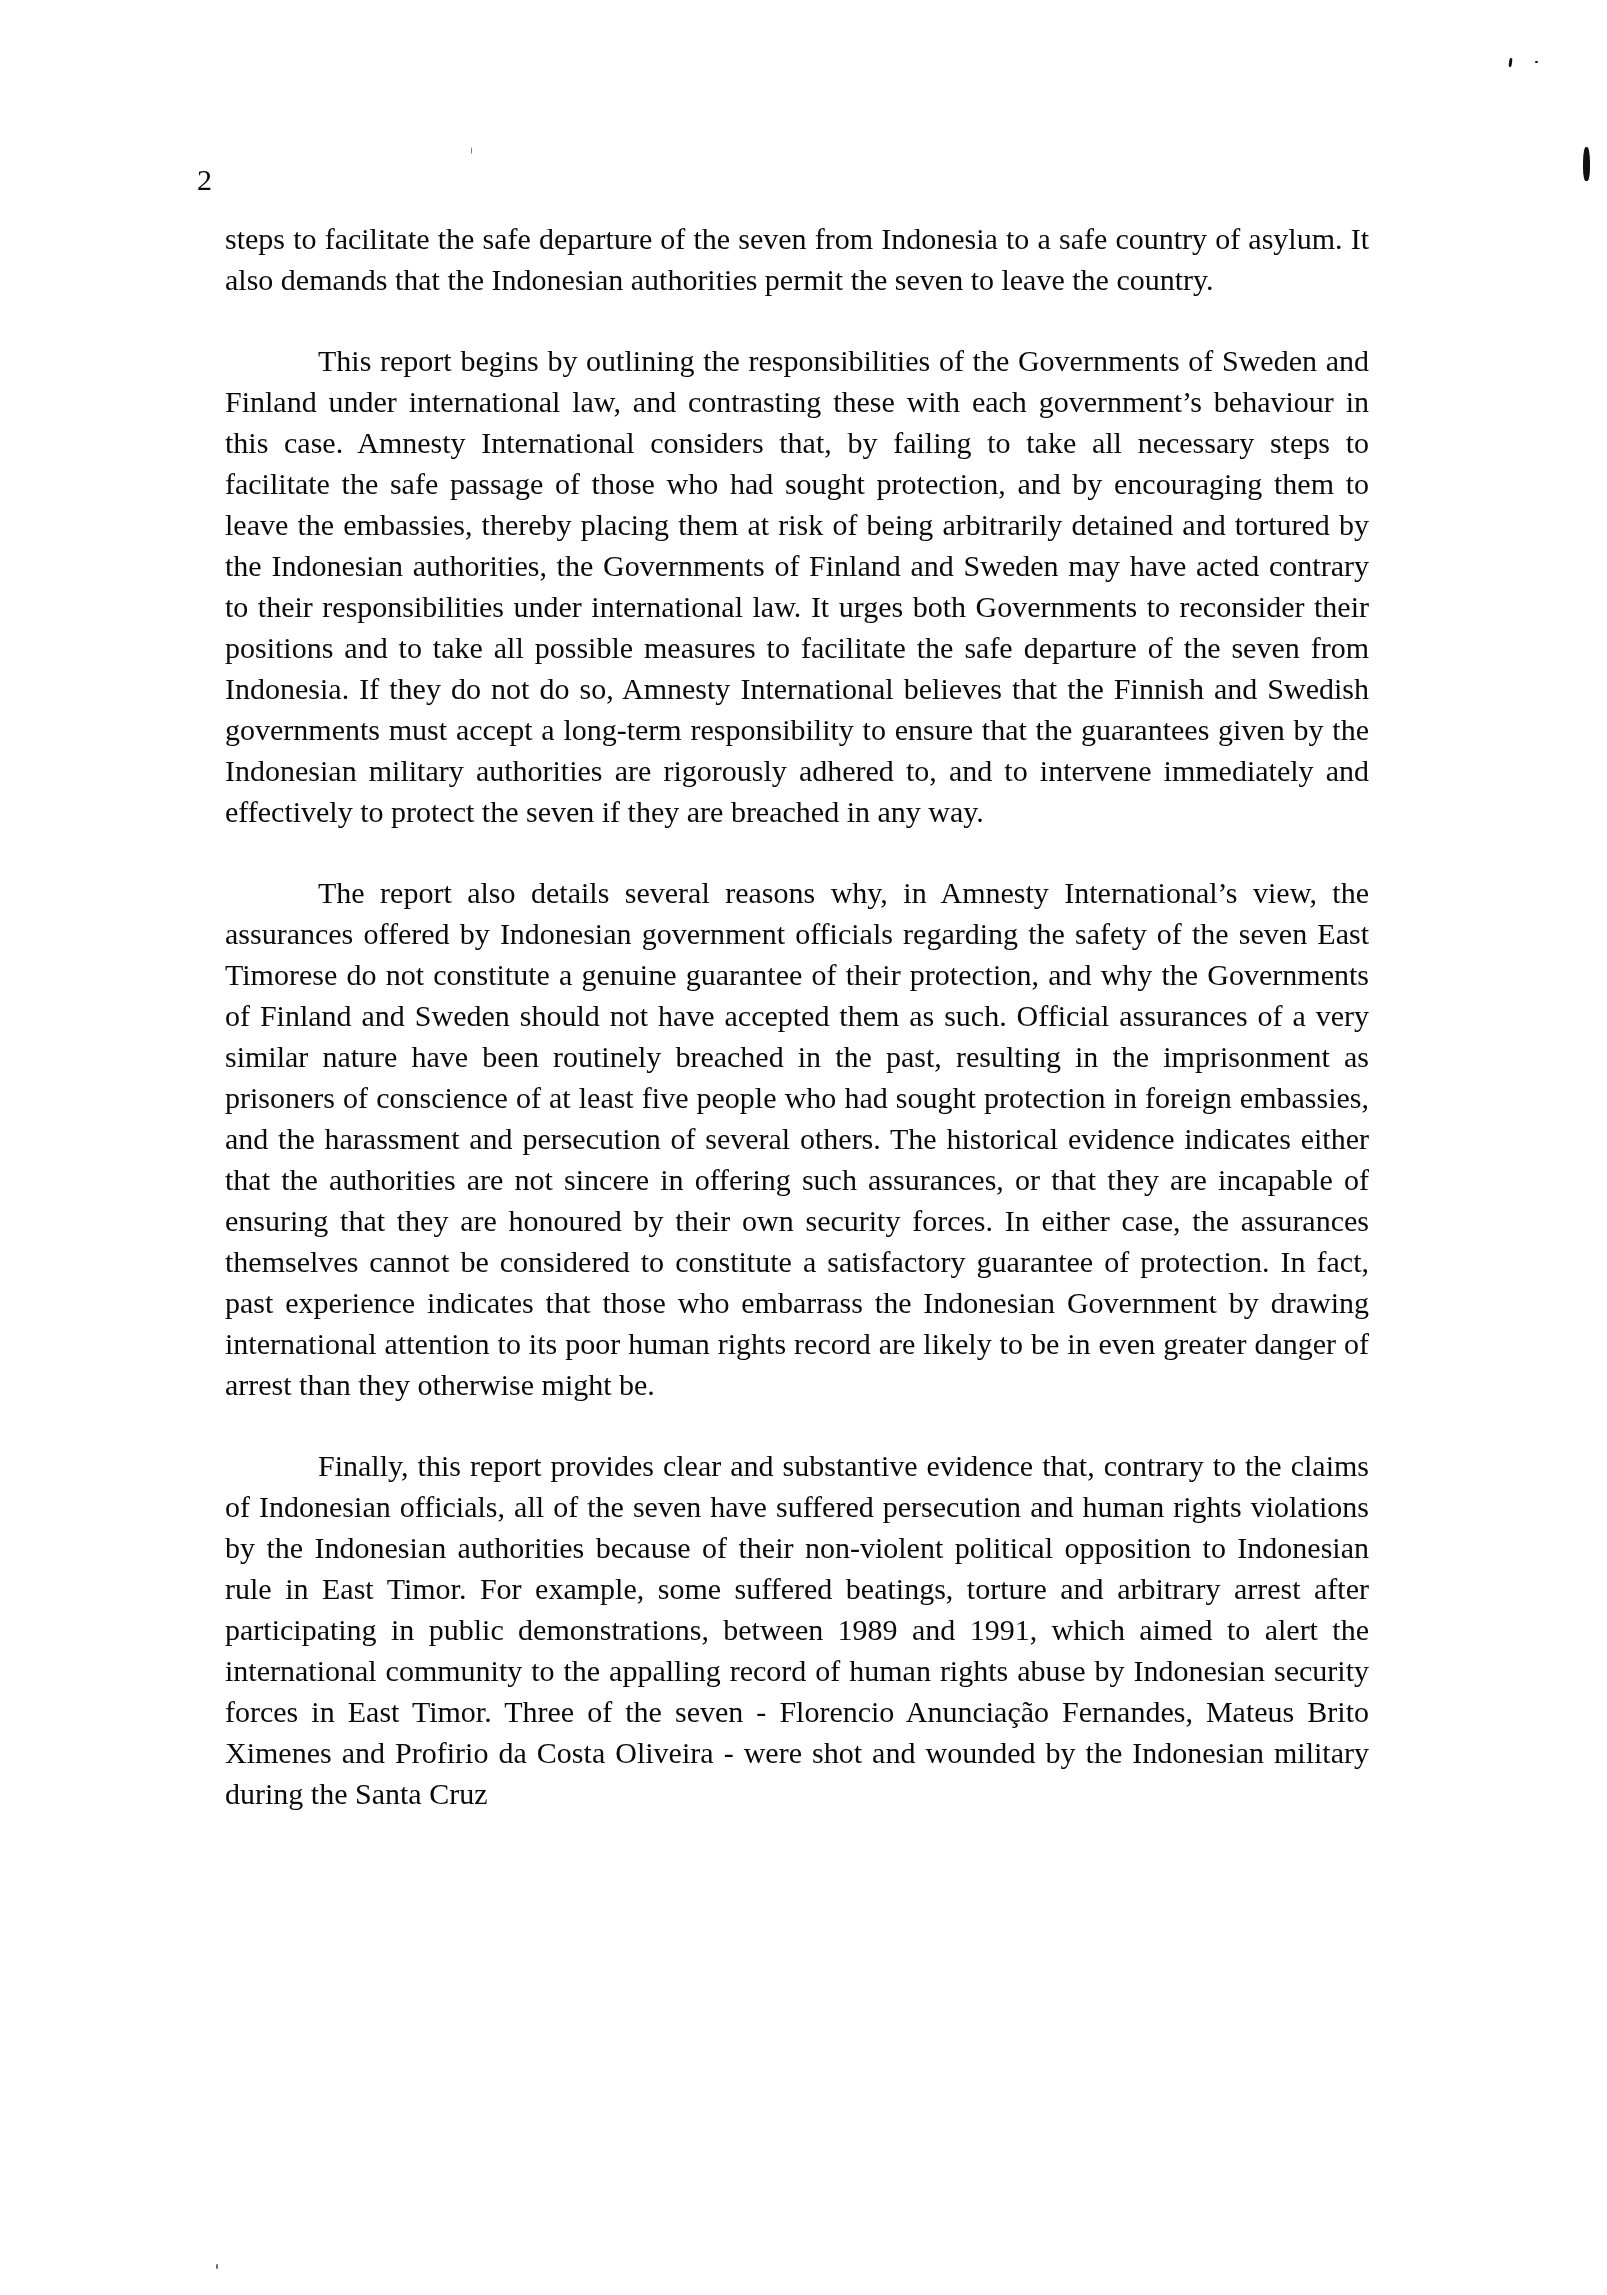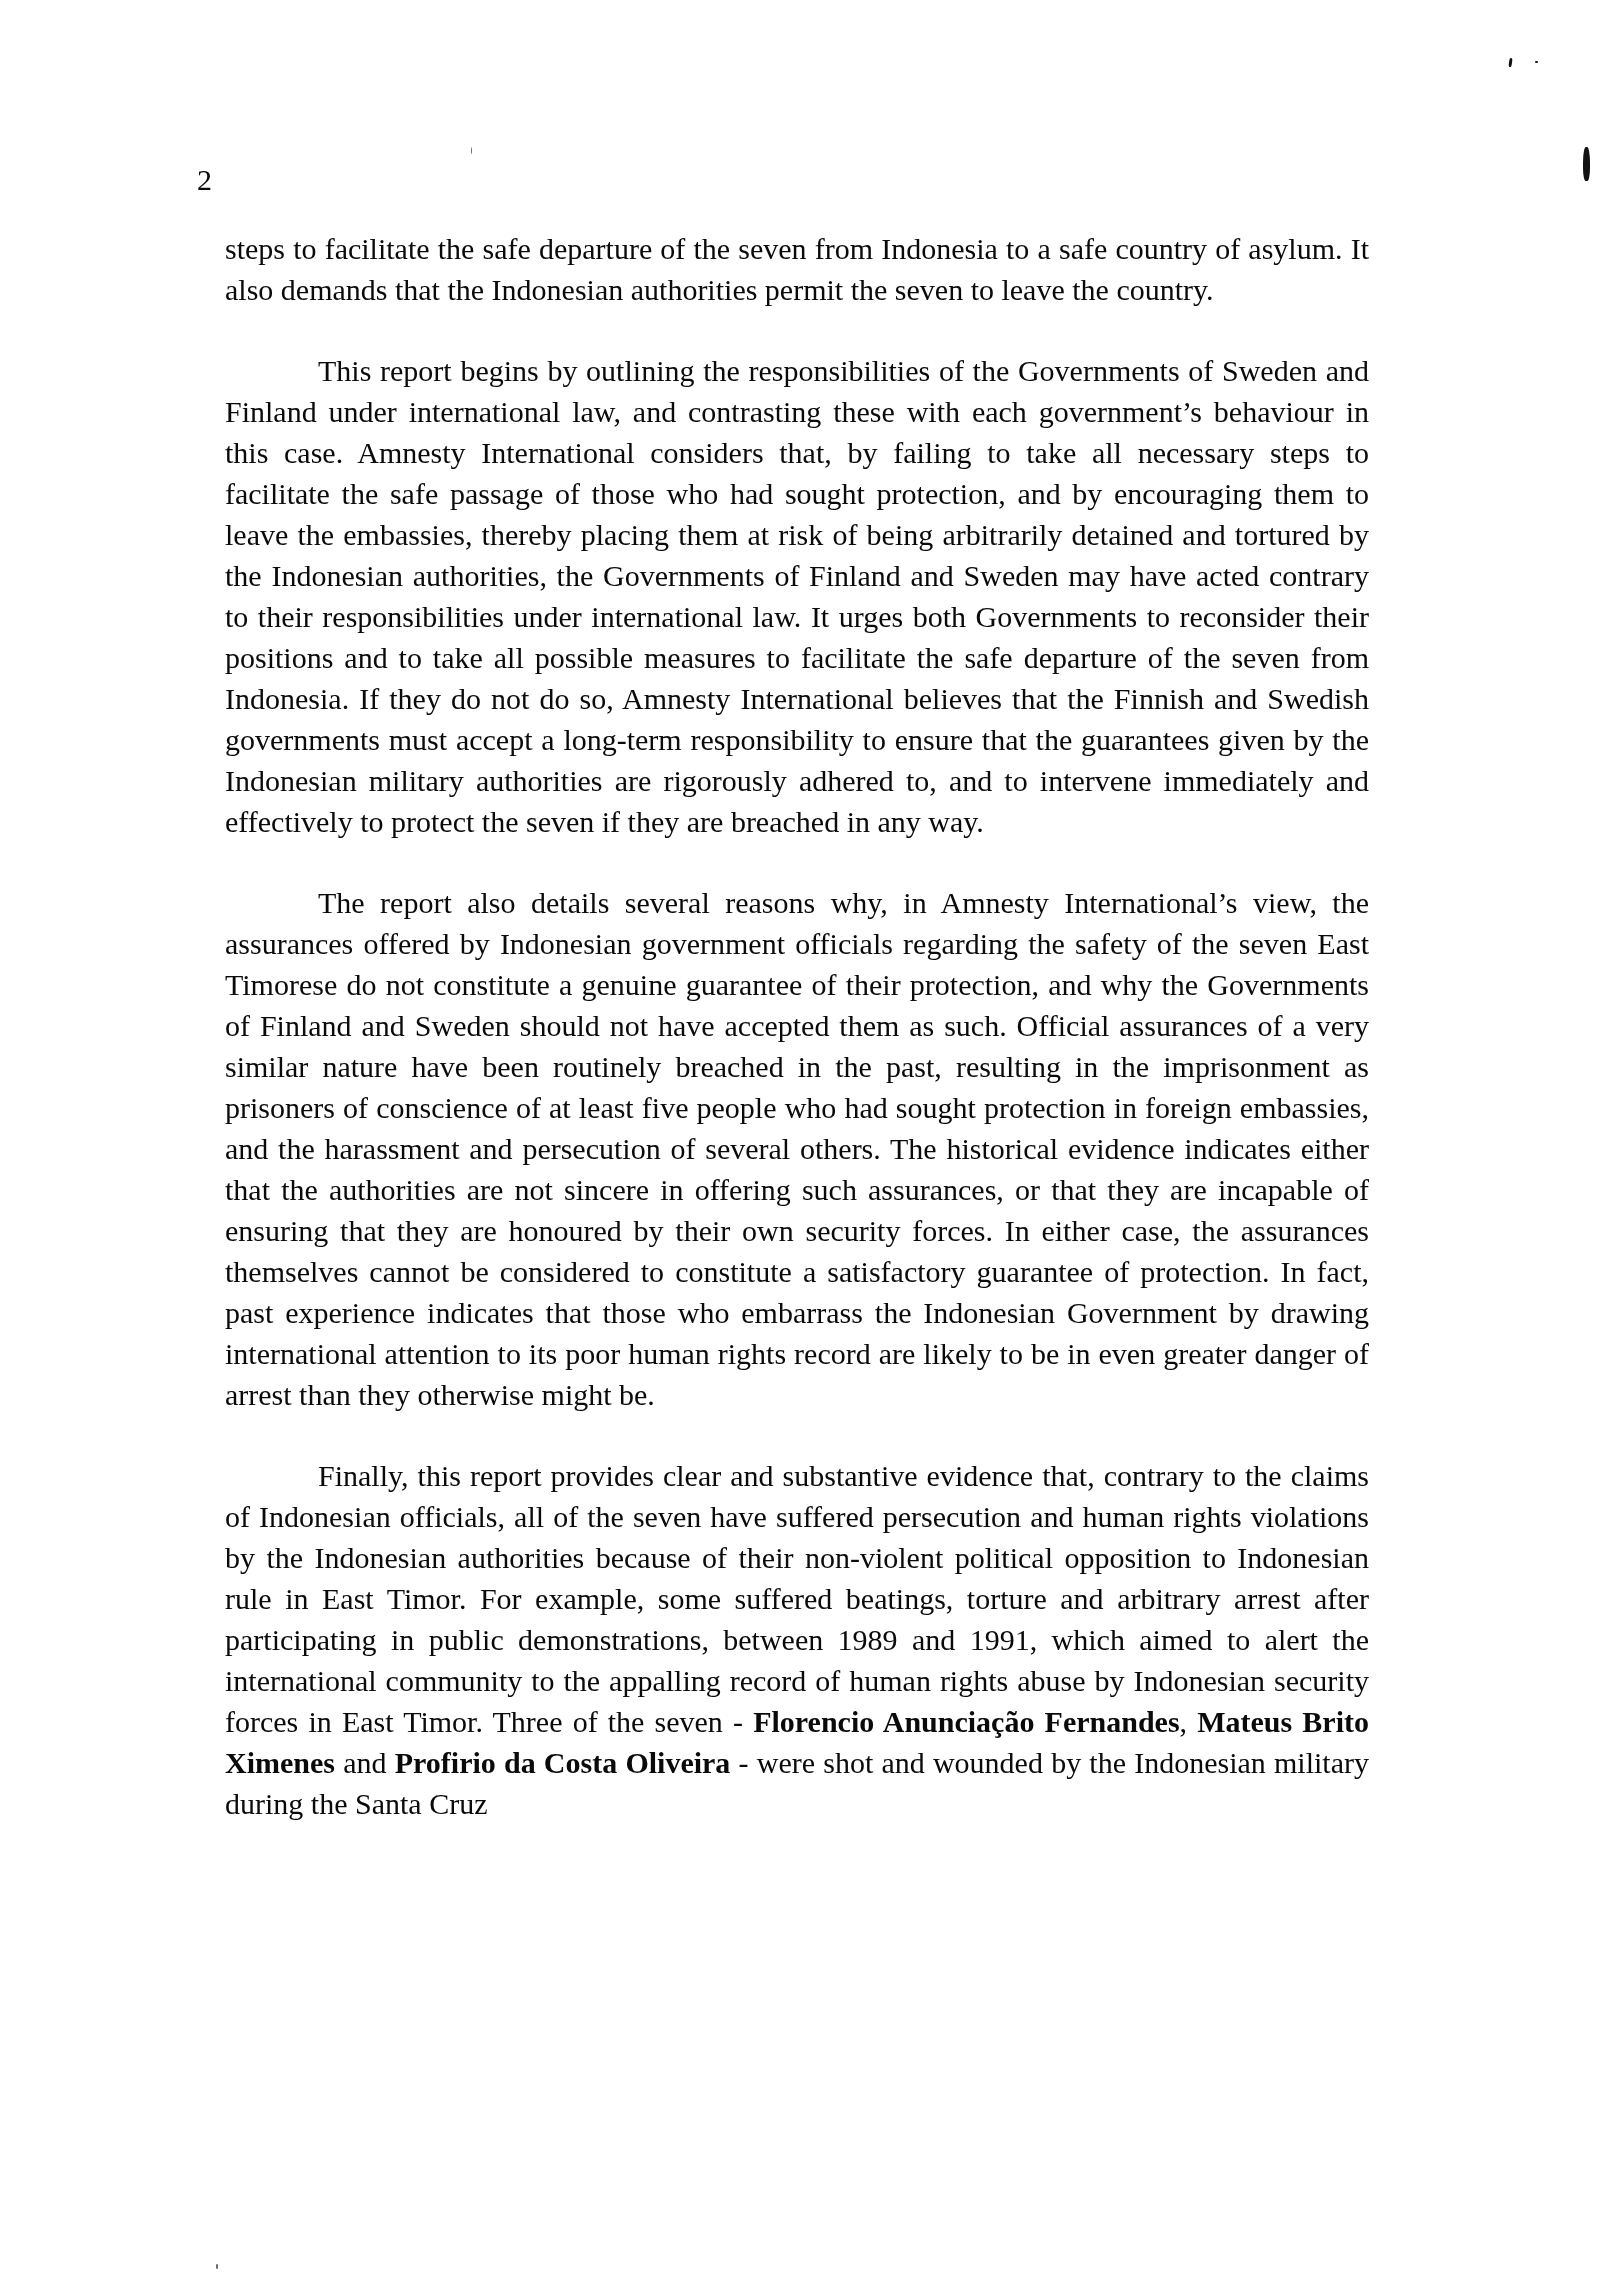--- a/index.html
+++ b/index.html
@@ -1,22 +1,22 @@
 <!DOCTYPE html>
 <html style="font-size:10.6px"><head>
 <meta charset="utf-8">
 <style>
   html, body { margin: 0; padding: 0; background: #ffffff; }
   body { width: 1608px; height: 2295px; position: relative; overflow: hidden; }
   .page { position: absolute; left: 0; top: 0; width: 1608px; height: 2295px; background: #ffffff; color: #0a0a0a; }
   .page-number { position: absolute; left: 197px; top: 161px; font-family: "Liberation Serif", serif; font-size: 30px; line-height: 37px; }
-  .body-text { position: absolute; left: 225px; top: 228px; width: 1144px; font-family: "Liberation Serif", serif; font-size: 30px; line-height: 41px; text-align: justify; }
+  .body-text { position: absolute; left: 225px; top: 218px; width: 1144px; font-family: "Liberation Serif", serif; font-size: 30px; line-height: 41px; text-align: justify; }
   .para { margin: 0 0 40px 0; }
   .para.indent { text-indent: 93px; }
-  .bold { font-weight: bold; }
+  .bold { font-weight: normal; }
   .speck { position: absolute; background: #111; border-radius: 40%; }
   .speck.a { left: 1509px; top: 58px; width: 2.6px; height: 9.3px; transform: rotate(8deg); }
   .speck.b { left: 1535px; top: 61px; width: 3.3px; height: 2px; }
   .speck.c { left: 1583px; top: 147px; width: 6.6px; height: 34px; border-radius: 45% 45% 40% 40%; }
   .speck.d { left: 471px; top: 147px; width: 1.3px; height: 6.6px; background:#777; }
   .speck.e { left: 216px; top: 2264px; width: 2px; height: 5.3px; background:#666; }
 </style>
 </head>
 <body>
 

